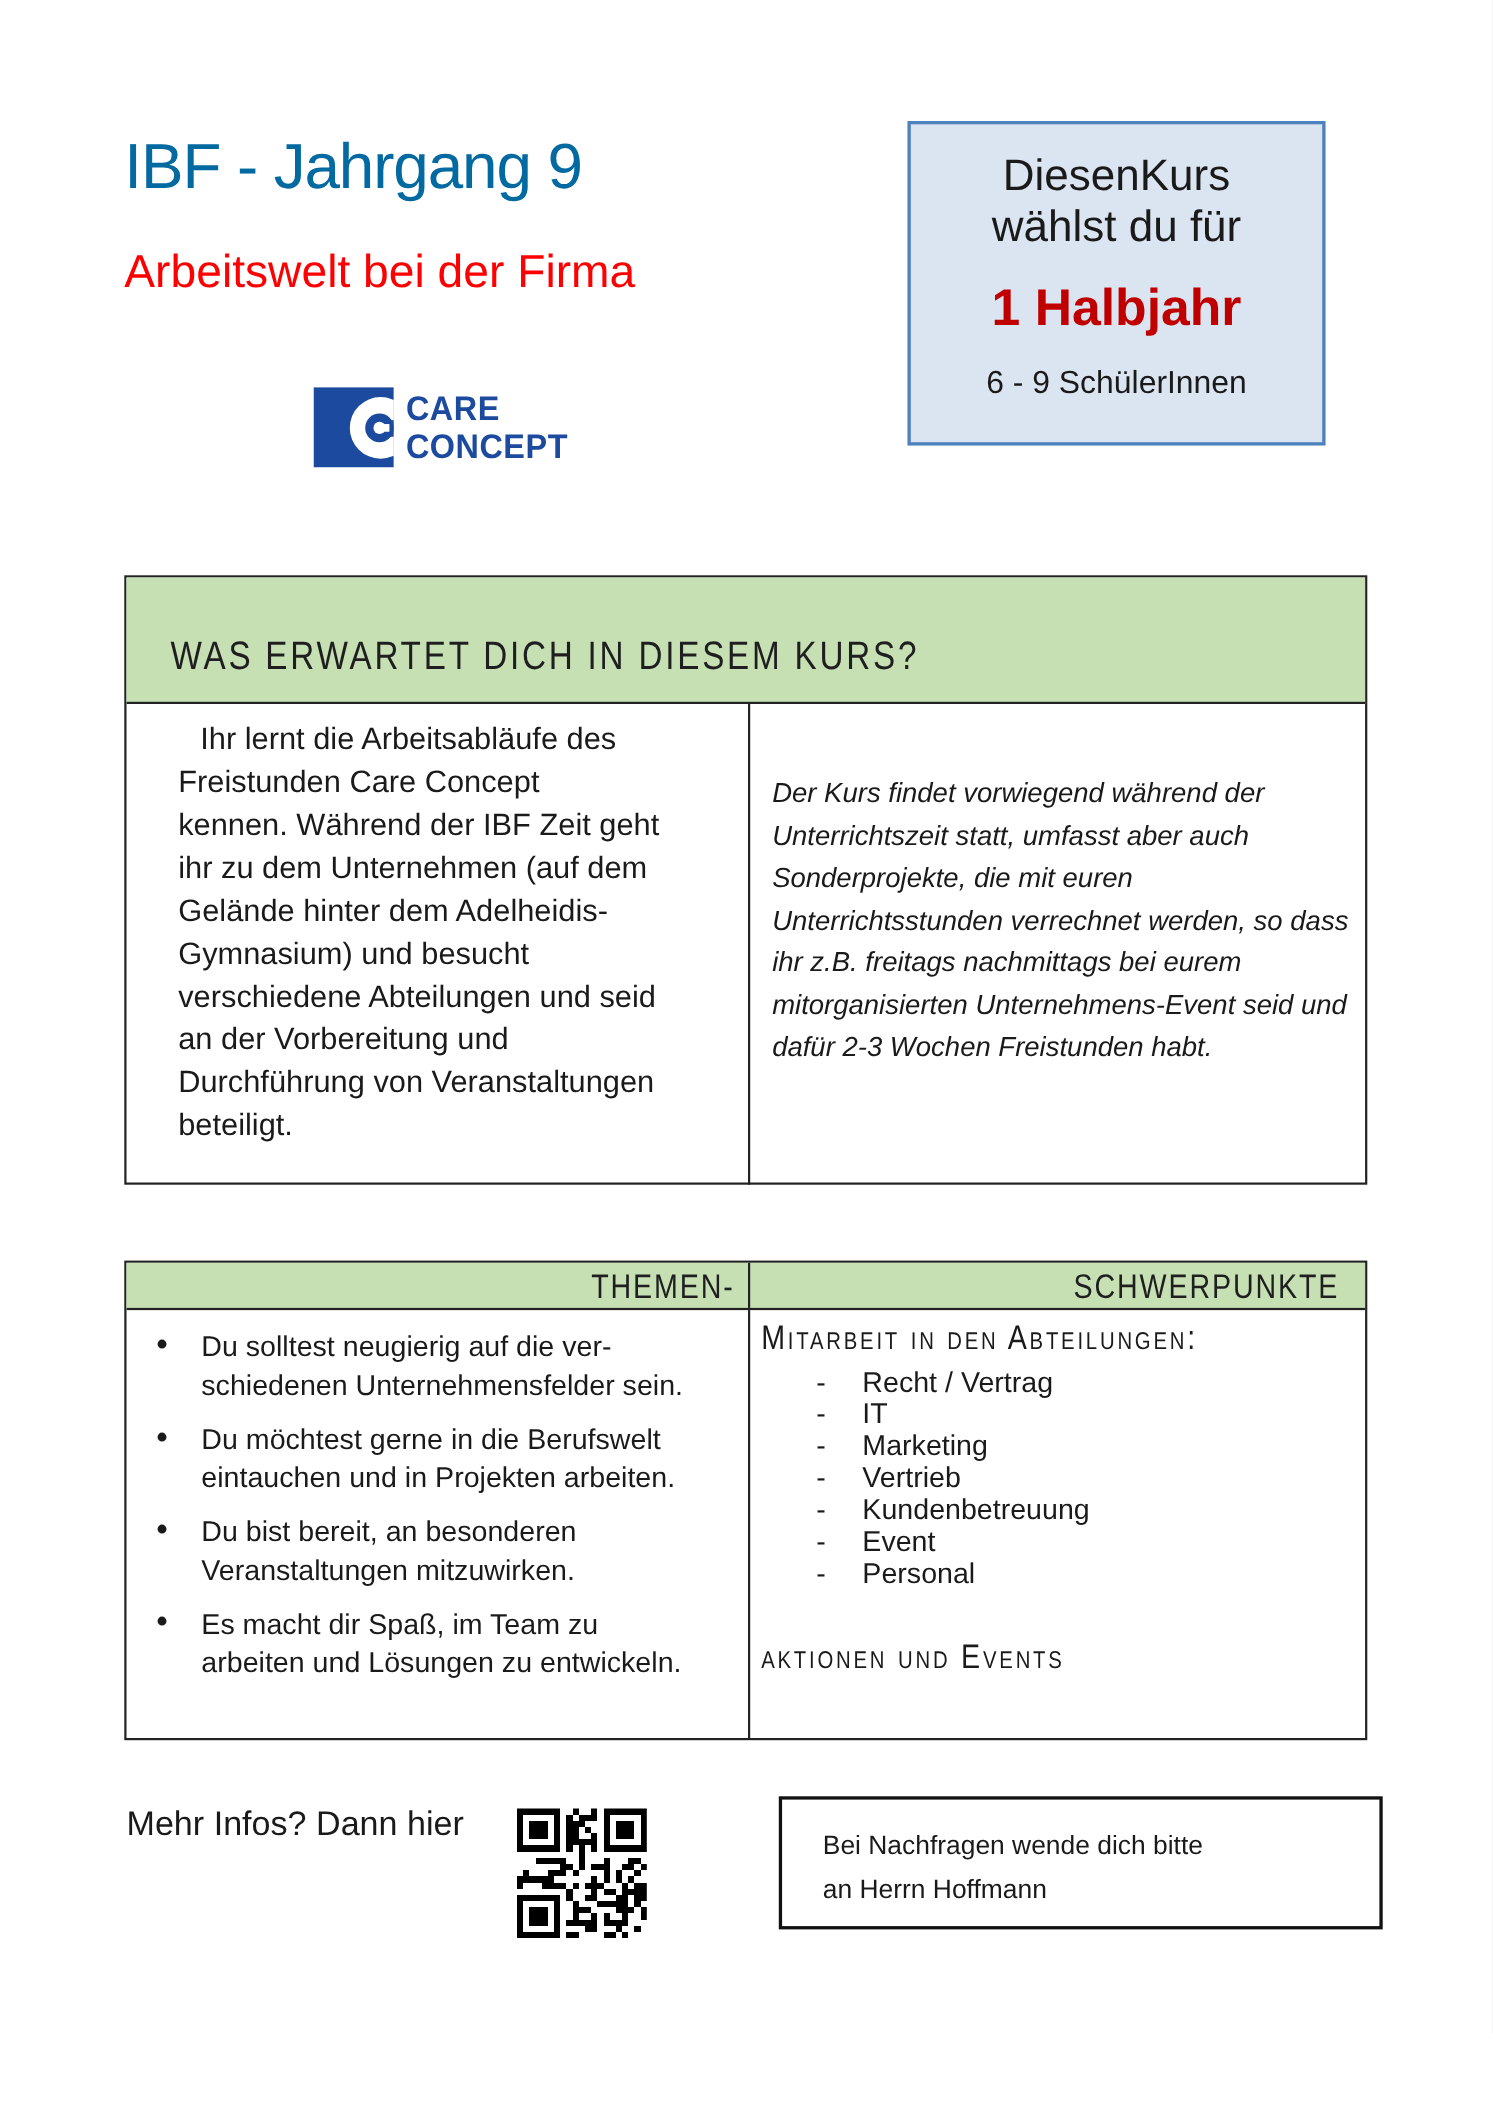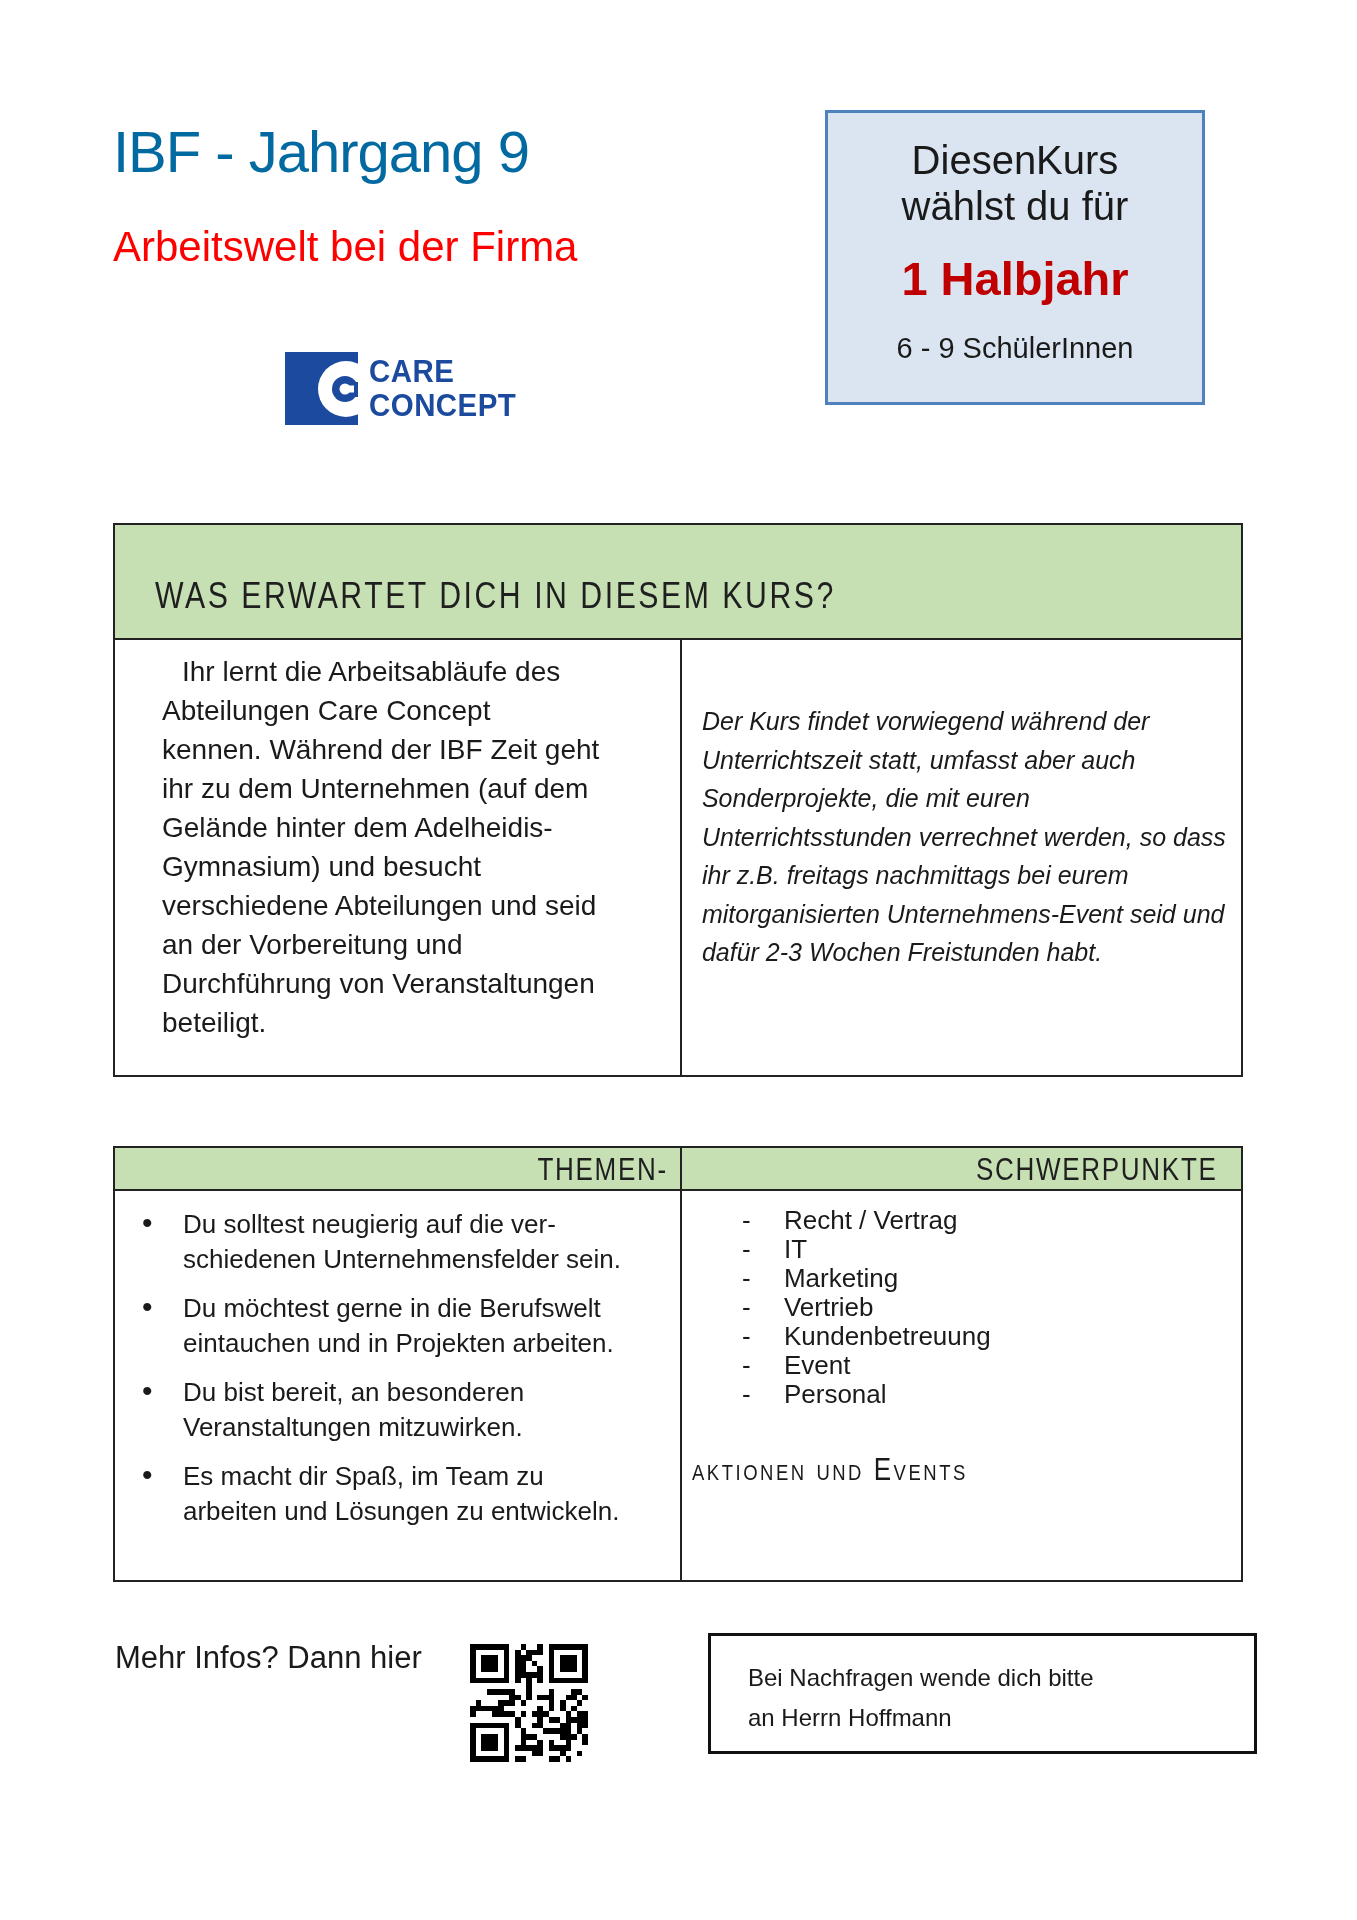--- a/index.html
+++ b/index.html
@@ -104,21 +104,21 @@
     <div class="l3 nw">6 - 9 SchülerInnen</div>
   </div>
 
   <div class="table1">
     <div class="t1-header">
       <span class="cond nw">WAS ERWARTET DICH IN DIESEM KURS?</span>
     </div>
     <div class="t1-body">
       <div class="t1-left">
         <div class="line nw">Ihr lernt die Arbeitsabläufe des</div>
-        <div class="line nw">Abteilungen Care Concept</div>
+        <div class="line nw">Freistunden Care Concept</div>
         <div class="line nw">kennen. Während der IBF Zeit geht</div>
         <div class="line nw">ihr zu dem Unternehmen (auf dem</div>
         <div class="line nw">Gelände hinter dem Adelheidis-</div>
         <div class="line nw">Gymnasium) und besucht</div>
         <div class="line nw">verschiedene Abteilungen und seid</div>
         <div class="line nw">an der Vorbereitung und</div>
         <div class="line nw">Durchführung von Veranstaltungen</div>
         <div class="line nw">beteiligt.</div>
       </div>
       <div class="t1-right">
@@ -159,20 +159,23 @@
           <span class="line nw" style="display:block">Du bist bereit, an besonderen</span>
           <span class="line nw" style="display:block">Veranstaltungen mitzuwirken.</span>
         </div>
         <div class="bullet-item">
           <span class="bullet-dot">•</span>
           <span class="line nw" style="display:block">Es macht dir Spaß, im Team zu</span>
           <span class="line nw" style="display:block">arbeiten und Lösungen zu entwickeln.</span>
         </div>
       </div>
       <div class="t2-right">
+        <div class="sc-heading">
+          <span class="cond sc nw">Mitarbeit in den Abteilungen:</span>
+        </div>
         <div class="dept-row" style="margin-top:8px">
           <span class="dept-dash">-</span>
           <span class="nw">Recht / Vertrag</span>
         </div>
         <div class="dept-row">
           <span class="dept-dash">-</span>
           <span class="nw">IT</span>
         </div>
         <div class="dept-row">
           <span class="dept-dash">-</span>

